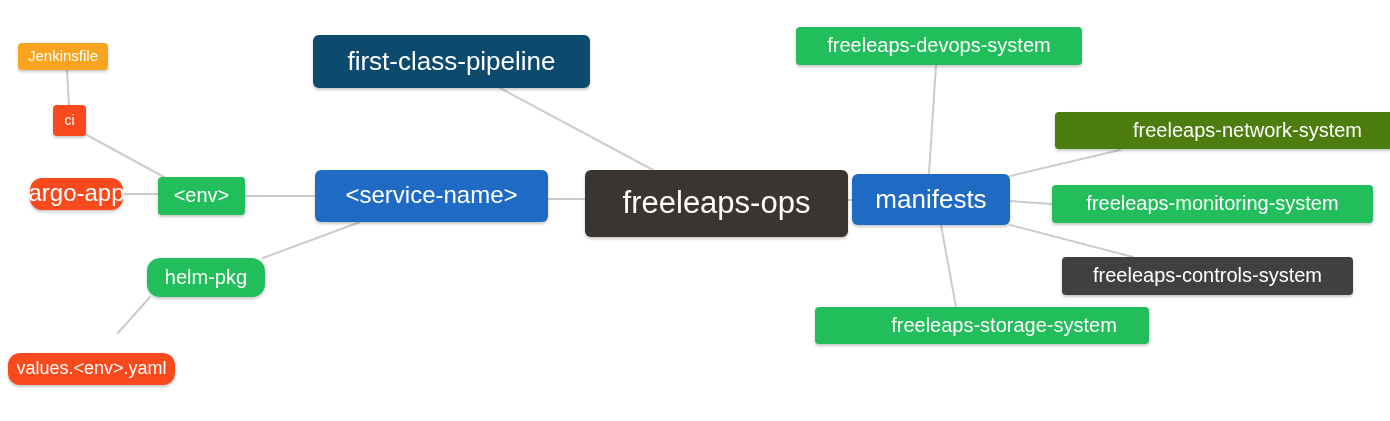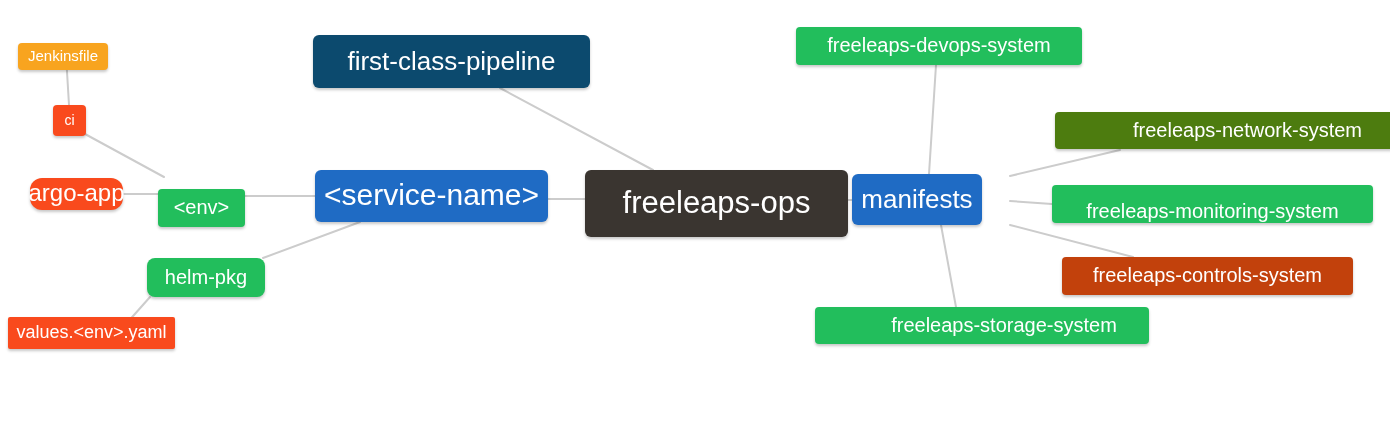--- a/index.html
+++ b/index.html
@@ -67,53 +67,53 @@
       <line x1="1010" y1="225" x2="1133" y2="257" stroke="#cccccc"></line>
       <line x1="941" y1="225" x2="956" y2="307" stroke="#cccccc"></line>
     </svg>
   <div id="node-layer">
       <div class="node" style="left: 585px; top: 170px; width: 263px; height: 67px; font-size: 31px; background: rgb(58, 53, 48); border-radius: 6px;">
         <span>freeleaps-ops</span>
       </div>
       <div class="node" style="left: 313px; top: 35px; width: 277px; height: 53px; font-size: 26px; background: #0c4a6e; border-radius: 6px;">
         <span>first-class-pipeline</span>
       </div>
-      <div class="node" style="left: 315px; top: 170px; width: 233px; height: 52px; font-size: 30px; background: rgb(31, 107, 196); border-radius: 6px;">
+      <div class="node" style="left: 315px; top: 170px; width: 233px; height: 52px; font-size: 24px; background: rgb(31, 107, 196); border-radius: 6px;">
         <span>&lt;service-name&gt;</span>
       </div>
-      <div class="node" style="left: 852px; top: 174px; width: 130px; height: 51px; font-size: 26px; background: rgb(31, 107, 196); border-radius: 6px; justify-content: center;">
+      <div class="node" style="left: 852px; top: 174px; width: 158px; height: 51px; font-size: 26px; background: rgb(31, 107, 196); border-radius: 6px; justify-content: center;">
         <span>manifests</span>
       </div>
-      <div class="node" style="left: 158px; top: 177px; width: 87px; height: 38px; font-size: 20px; background: rgb(34, 190, 92); border-radius: 4px; margin-top: 12px;">
+      <div class="node" style="left: 158px; top: 177px; width: 87px; height: 38px; font-size: 20px; background: rgb(34, 190, 92); border-radius: 4px;">
         <span>&lt;env&gt;</span>
       </div>
-      <div class="node" style="left: 147px; top: 258px; width: 118px; height: 39px; font-size: 20px; background: rgb(34, 190, 92); border-radius: 8px;">
+      <div class="node" style="left: 147px; top: 258px; width: 118px; height: 39px; font-size: 20px; background: rgb(34, 190, 92); border-radius: 13px;">
         <span>helm-pkg</span>
       </div>
       <div class="node" style="left: 53px; top: 105px; width: 33px; height: 31px; font-size: 14px; background: rgb(249, 74, 29); border-radius: 4px;">
         <span>ci</span>
       </div>
       <div class="node" style="left: 30px; top: 178px; width: 93px; height: 32px; font-size: 24px; background: rgb(249, 74, 29); border-radius: 12px;">
         <span>argo-app</span>
       </div>
-      <div class="node" style="left: 8px; top: 317px; width: 167px; height: 32px; font-size: 18px; background: rgb(249, 74, 29); border-radius: 2px;">
+      <div class="node" style="left: 8px; top: 353px; width: 167px; height: 32px; font-size: 18px; background: rgb(249, 74, 29); border-radius: 12px;">
         <span>values.&lt;env&gt;.yaml</span>
       </div>
       <div class="node" style="left: 18px; top: 28px; width: 90px; height: 27px; font-size: 15px; background: rgb(248, 164, 31); border-radius: 4px; margin-top: 15px;">
         <span>Jenkinsfile</span>
       </div>
       <div class="node" style="left: 796px; top: 27px; width: 286px; height: 38px; font-size: 20px; background: rgb(34, 190, 92); border-radius: 4px; text-align: right;">
         <span>freeleaps-devops-system</span>
       </div>
       <div class="node" style="left: 1055px; top: 112px; width: 293px; height: 37px; font-size: 20px; background: #4d7c0f; border-radius: 4px; padding-left: 46px;">
         <span>freeleaps-network-system</span>
       </div>
-      <div class="node" style="left: 1052px; top: 185px; width: 321px; height: 38px; font-size: 20px; background: rgb(34, 190, 92); border-radius: 4px; align-items: flex-end;">
+      <div class="node" style="left: 1052px; top: 185px; width: 321px; height: 38px; font-size: 20px; background: rgb(34, 190, 92); border-radius: 4px;">
         <span>freeleaps-monitoring-system</span>
       </div>
-      <div class="node" style="left: 1062px; top: 257px; width: 291px; height: 38px; font-size: 20px; background: #c2410c; border-radius: 4px;">
+      <div class="node" style="left: 1062px; top: 257px; width: 291px; height: 38px; font-size: 20px; background: #404040; border-radius: 4px;">
         <span>freeleaps-controls-system</span>
       </div>
       <div class="node" style="left: 815px; top: 307px; width: 290px; height: 37px; font-size: 20px; background: rgb(34, 190, 92); border-radius: 4px; padding-left: 44px;">
         <span>freeleaps-storage-system</span>
       </div>
     </div>
 </div>
 
 </body></html>

